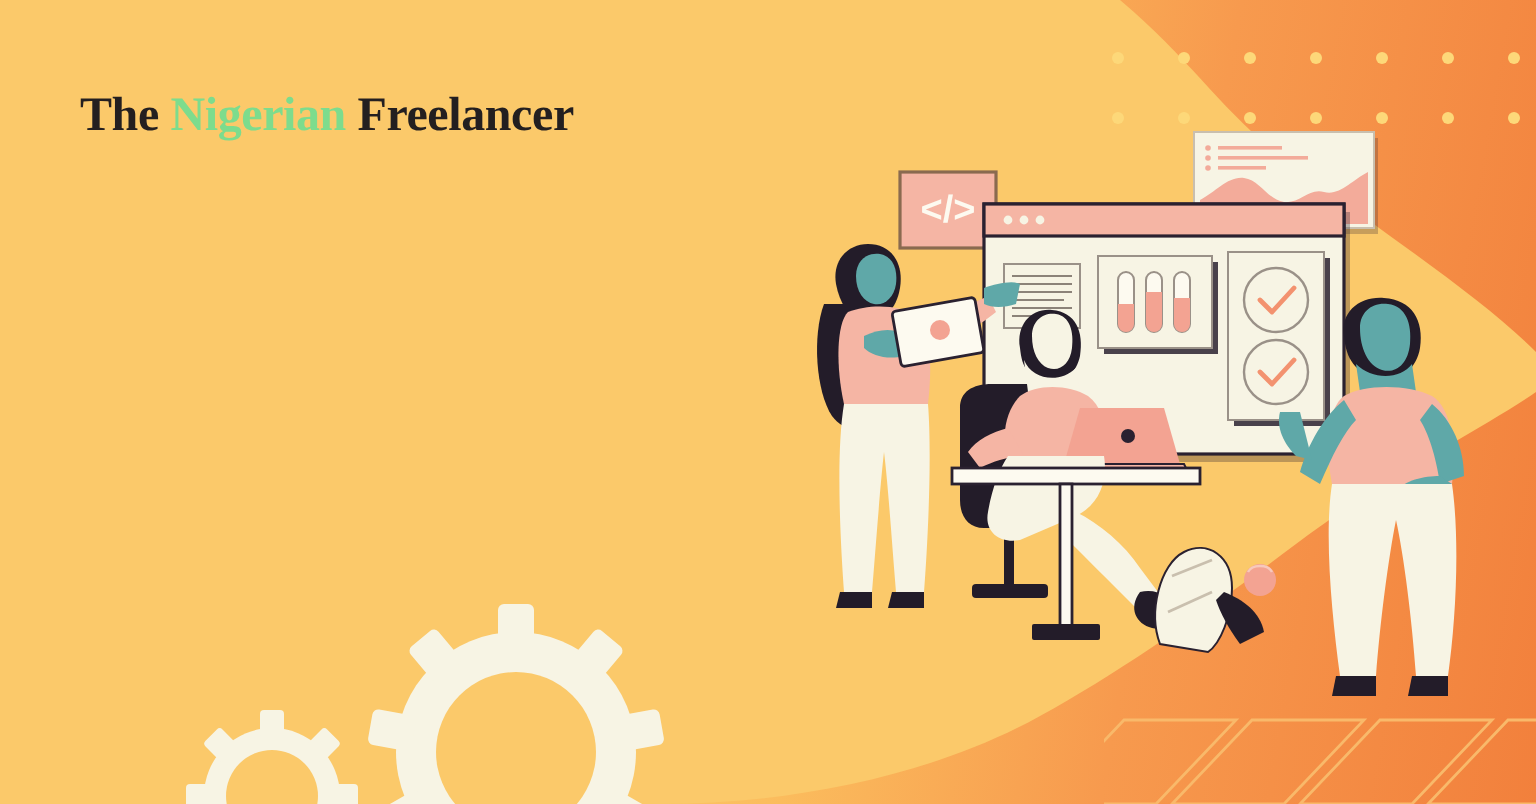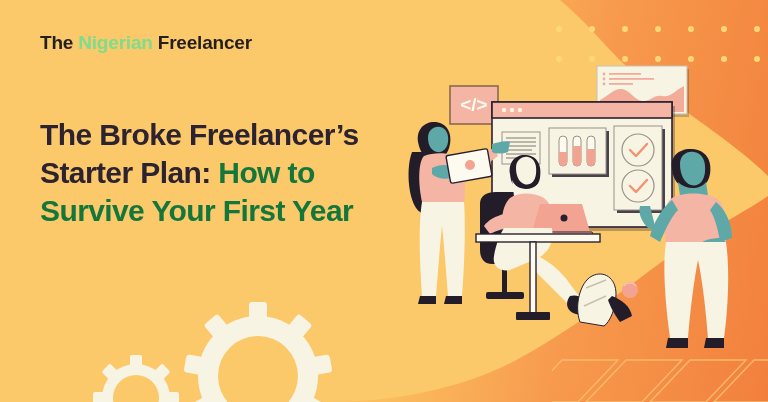--- a/index.html
+++ b/index.html
@@ -21,23 +21,23 @@
   .dots-grid{
     position:absolute;top:26px;left:556px;
     display:grid;grid-template-columns:repeat(7,33px);grid-template-rows:repeat(2,30px);
   }
   .dot{width:6px;height:6px;border-radius:50%;background:#fdd879;}
   .stripes{position:absolute;left:552px;bottom:0;width:216px;height:72px;}
   .gears{position:absolute;left:86px;bottom:0;width:280px;height:122px;}
 
   
   .logo{
-    position:absolute;left:40px;top:32px;
-    font-family:Liberation Sans, sans-serif;
-    font-weight:bold;font-size:19px;letter-spacing:-.2px;
+    position:absolute;left:40px;top:45px;
+    font-family:Liberation Serif, serif;
+    font-weight:bold;font-size:24px;letter-spacing:-.2px;
     color:#231f20;white-space:nowrap;
   }
   .logo .green{color:#7ddc8d;}
 
   
   .headline{
     position:absolute;left:40px;top:96px;width:380px;
     font-size:30px;line-height:1.27;font-weight:bold;
     letter-spacing:-.6px;color:#2d2330;
   }
@@ -118,21 +118,20 @@
           <rect x="-6" y="-43" width="12" height="14" rx="2" transform="rotate(225)"></rect>
           <rect x="-6" y="-43" width="12" height="14" rx="2" transform="rotate(270)"></rect>
           <rect x="-6" y="-43" width="12" height="14" rx="2" transform="rotate(315)"></rect>
         </g>
       </g>
     </g>
   </svg>
 
   <div class="logo"><span>The </span><span class="green">Nigerian</span><span> Freelancer</span></div>
 
-  <h1 class="headline"><span>The Broke Freelancer’s Starter Plan: </span><span class="green">How to Survive Your First Year</span></h1>
 
   <svg class="illo" viewBox="0 0 364 320">
 
     <g>
       <rect x="46" y="30" width="48" height="38" fill="#f5b5a4" stroke="#8a6a4f" stroke-width="1.6"></rect>
       <text x="70" y="55" text-anchor="middle" font-family="Liberation Sans, sans-serif" font-size="19" font-weight="bold" fill="#fdfaf0">&lt;/&gt;</text>
     </g>
 
     <g>
       <rect x="193" y="10" width="90" height="48" fill="#2a2130" opacity=".25" transform="translate(2,3)"></rect>

